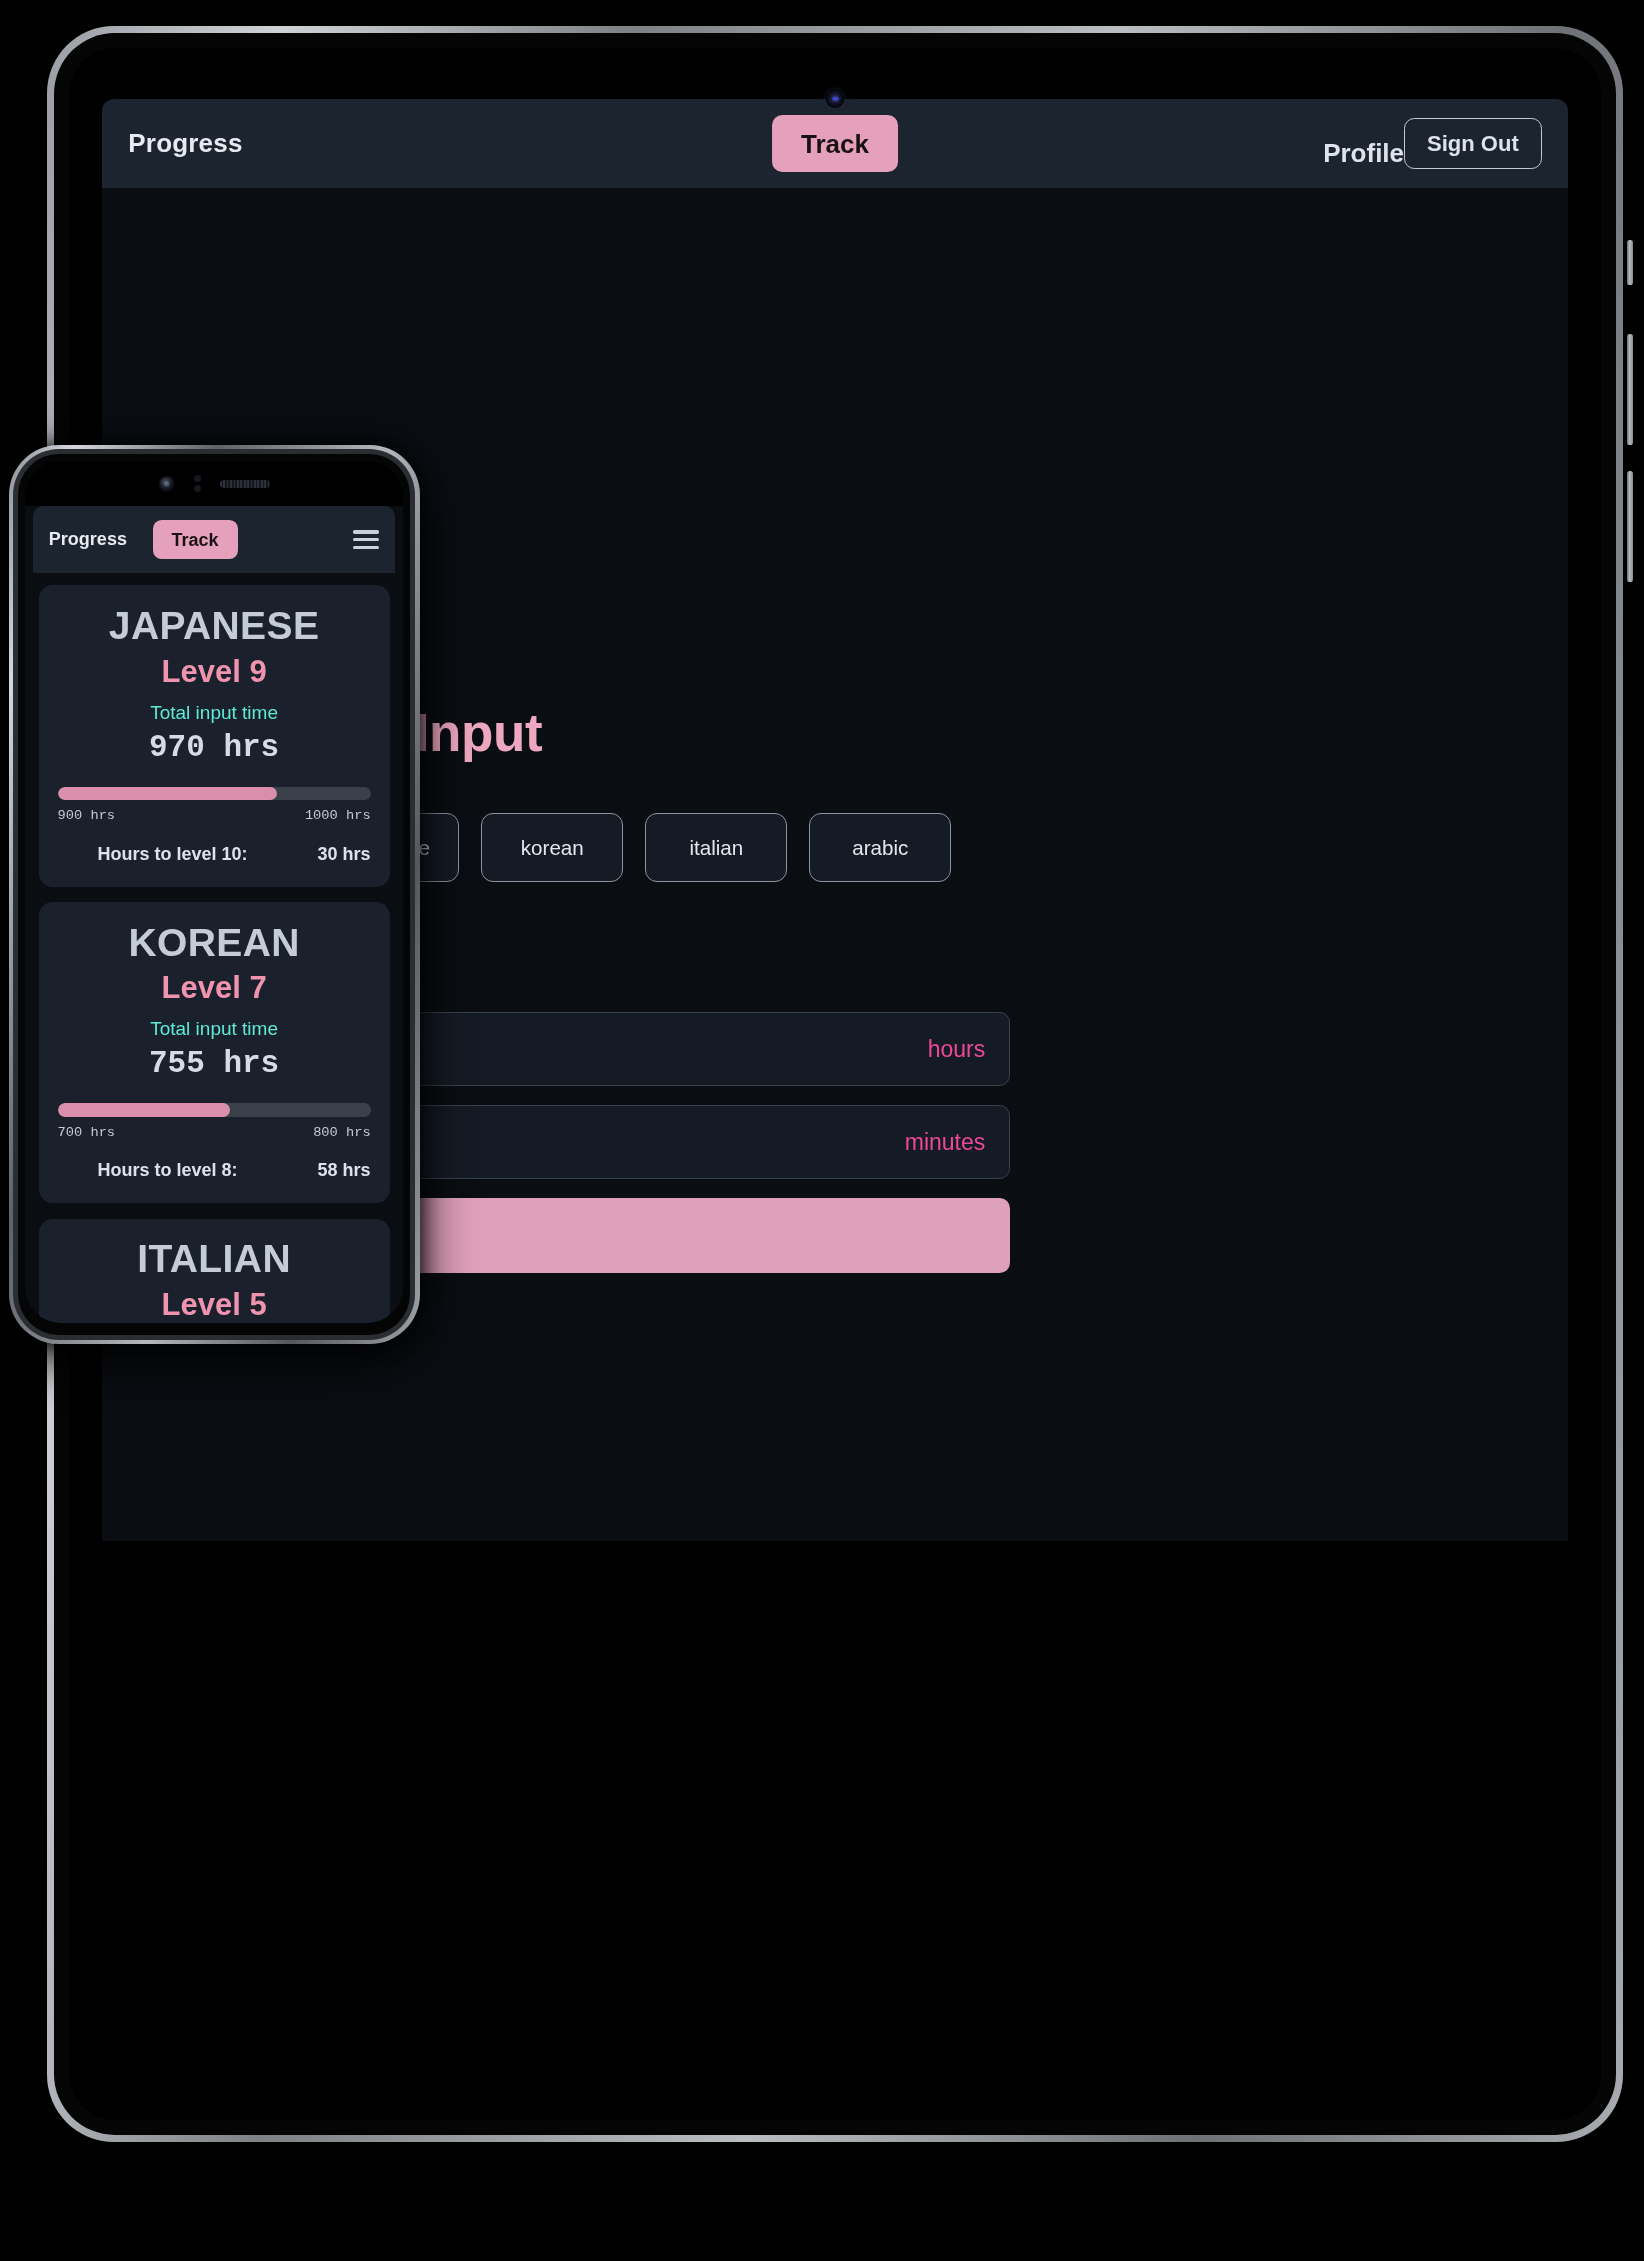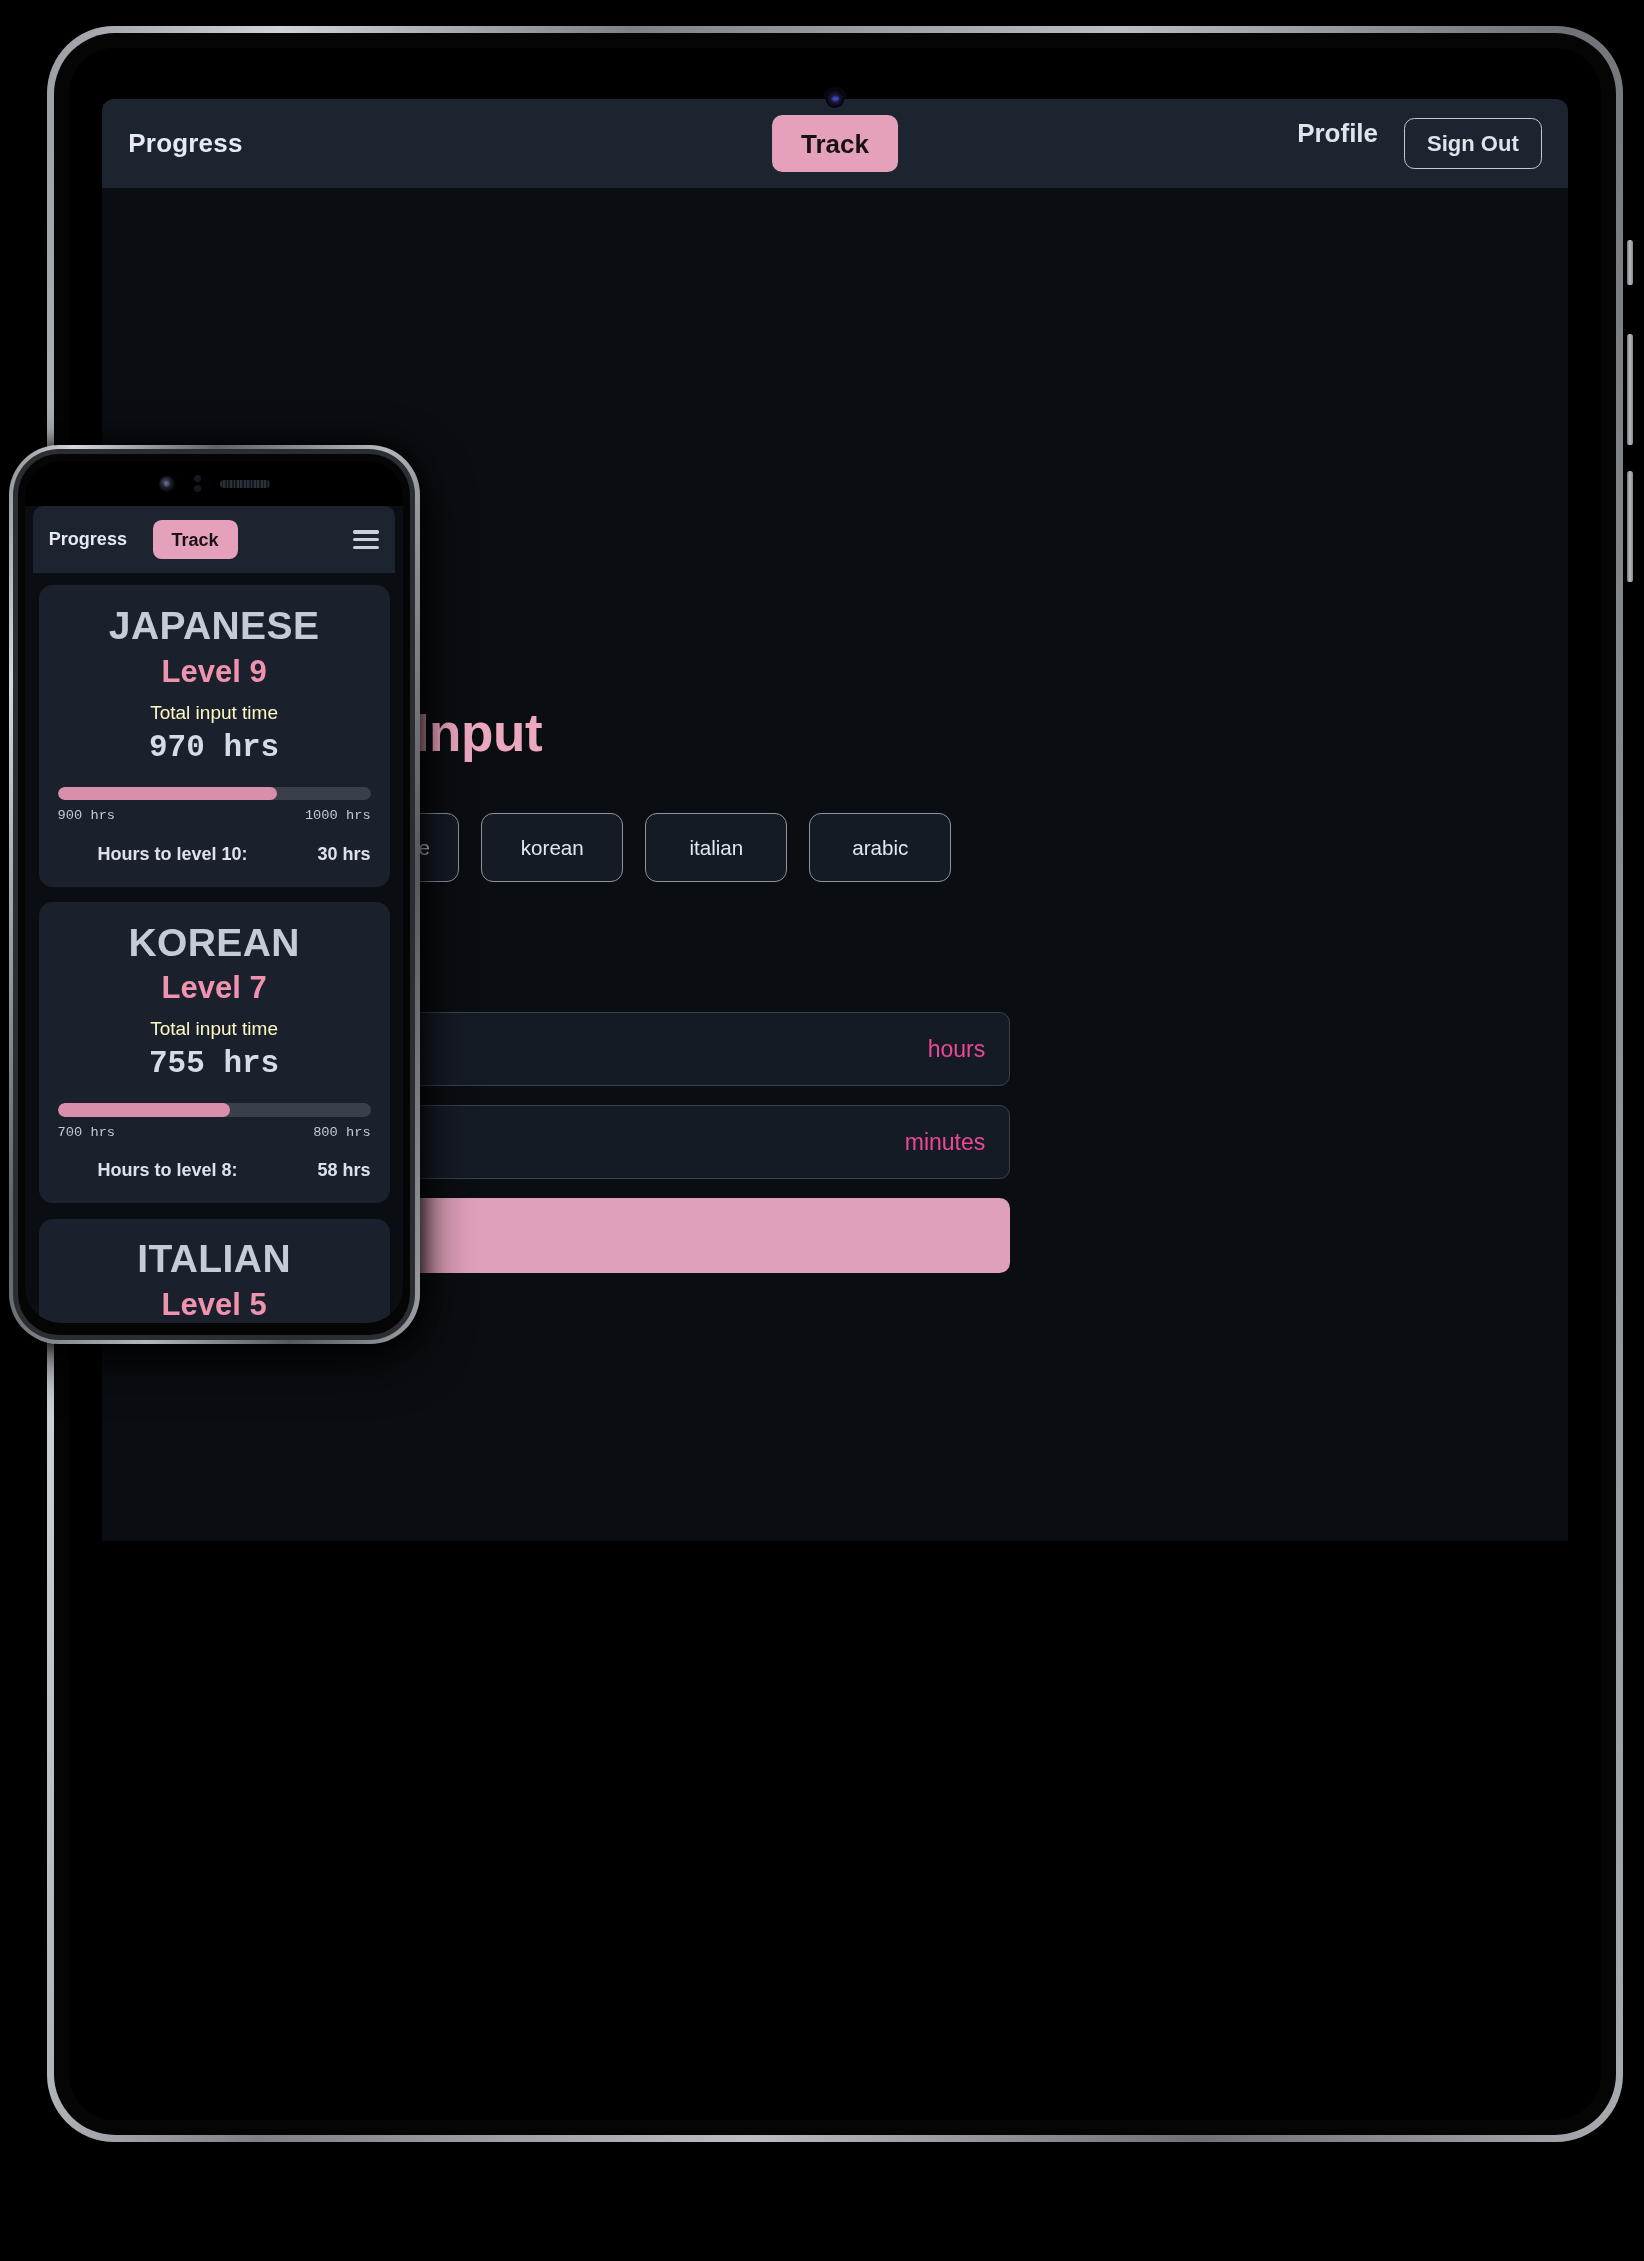--- a/index.html
+++ b/index.html
@@ -121,22 +121,21 @@
     font-family: "Liberation Sans", sans-serif;
     font-size: 26px;
     font-weight: 700;
     padding: 15.4px 29px;
     cursor: pointer;
     line-height: 1;
   }
   #tablet-nav .nav-right {
     margin-left: auto;
     display: flex;
-    align-items: flex-start;
-    gap: 26px;
+    align-items: flex-end;
   }
   .nav-link {
     color: #dfe3ea;
     font-size: 26px;
     font-weight: 700;
     cursor: pointer;
   }
   .signout-btn {
     color: #dfe3ea;
     background: transparent;
@@ -379,21 +378,21 @@
     letter-spacing: 0.4px;
     line-height: 1.05;
   }
   .lang-level {
     color: #f093ae;
     font-size: 31px;
     font-weight: 700;
     margin-top: 6.9px;
   }
   .lang-sub {
-    color: #fef9c3;
+    color: #5eead4;
     font-size: 19px;
     margin-top: 12px;
     font-weight: 400;
   }
   .lang-hours {
     color: #d6dce5;
     font-size: 31px;
     font-weight: 700;
     margin-top: 6px;
     font-family: Liberation Mono, monospace;

